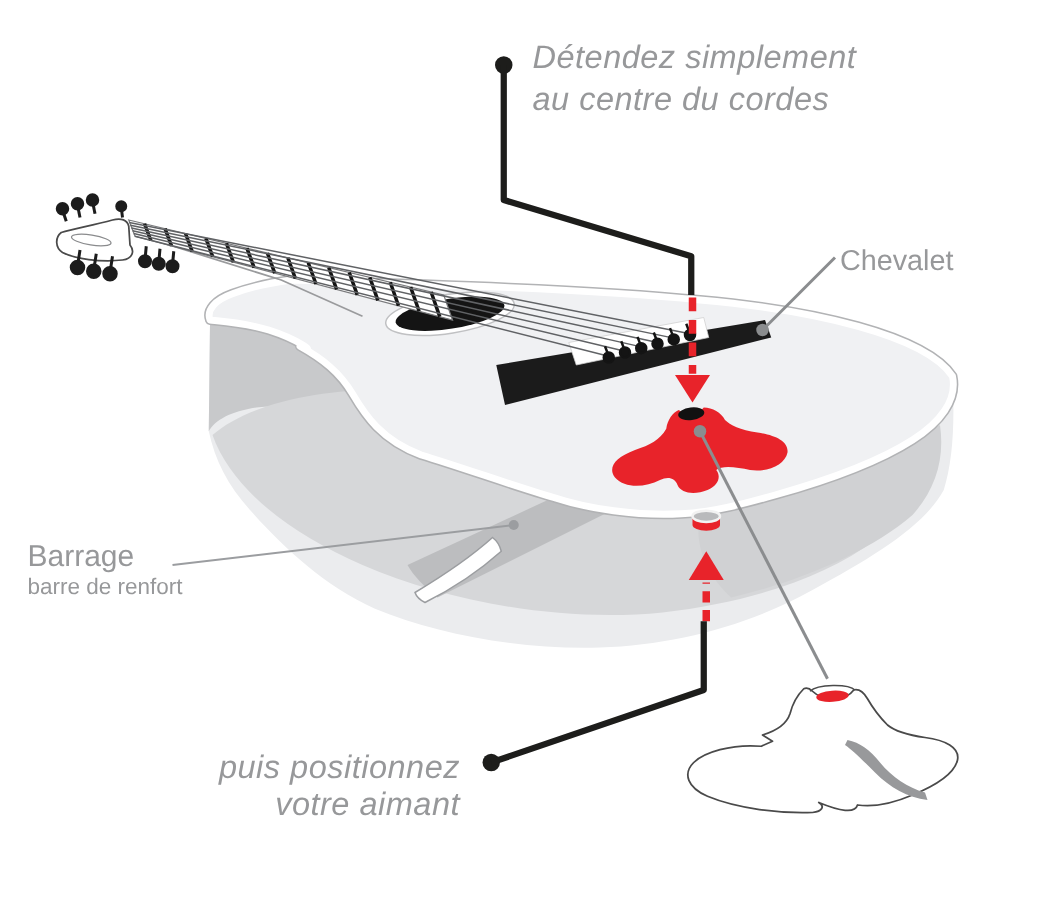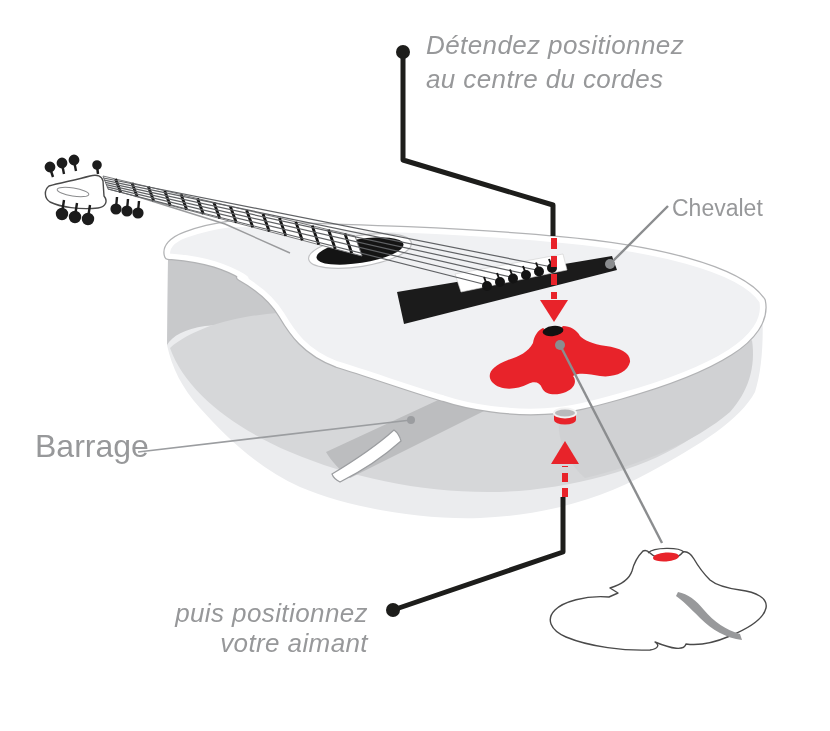--- a/index.html
+++ b/index.html
@@ -11,21 +11,21 @@
     --logo-gray:#a0a2a4;
   }
   html,body{margin:0;padding:0;background:#ffffff;}
   body{font-family:"Liberation Sans", sans-serif;}
   .stage{position:relative;width:830px;height:731px;background:#fff;overflow:hidden;}
   .stage svg{position:absolute;left:0;top:0;}
   .label{position:absolute;color:var(--label-gray);}
   .instruction{font-style:italic;font-size:26px;line-height:34px;letter-spacing:0.4px;}
   .instruction.bottom{line-height:30px;text-align:right;margin-top:12px;}
   .plain-label{font-size:23px;}
-  .barrage-title{font-size:32px;line-height:26px;margin-left:13px;}
+  .barrage-title{font-size:24px;line-height:26px;}
   .barrage-sub{font-size:18px;line-height:20px;}
   .logo{position:absolute;left:540px;top:652px;width:270px;}
   .logo-line1{font-weight:700;font-size:28px;letter-spacing:0.5px;white-space:nowrap;}
   .logo-acoustic{color:var(--logo-black);}
   .logo-vibe{color:var(--accent-red);}
   .logo-reg{color:var(--accent-red);font-size:15px;vertical-align:super;font-weight:700;}
   .logo-line2{color:var(--logo-gray);font-size:16px;letter-spacing:16.5px;margin-top:3px;padding-left:5px;white-space:nowrap;}
 </style>
 </head>
 <body>
@@ -268,28 +268,29 @@
            C 714,622 726,630 740,634
            L 742,640
            C 726,638 712,630 700,618
            C 690,608 682,600 676,596 Z"></path>
       <ellipse cx="666" cy="557" rx="13" ry="4.5" fill="#e8232a" transform="rotate(-4 666 557)"></ellipse>
       <path d="M 648,553 C 654,547 679,547 684,552" fill="none" stroke="#4a4a4a" stroke-width="1.2"></path>
     </g>
   </svg>
 
   <div class="label instruction" style="left:426px;top:28px;">
-    <div>Détendez positionnez</div>
+    <div>Détendez simplement</div>
     <div>au centre du cordes</div>
   </div>
 
   <div class="label plain-label" style="left:672px;top:195px;">Chevalet</div>
 
   <div class="label" style="left:22px;top:433px;">
     <div class="barrage-title">Barrage</div>
+    <div class="barrage-sub">barre de renfort</div>
   </div>
 
   <div class="label instruction bottom" style="right:462px;top:586px;">
     <div>puis positionnez</div>
     <div>votre aimant</div>
   </div>
 
 
 </div>
 

